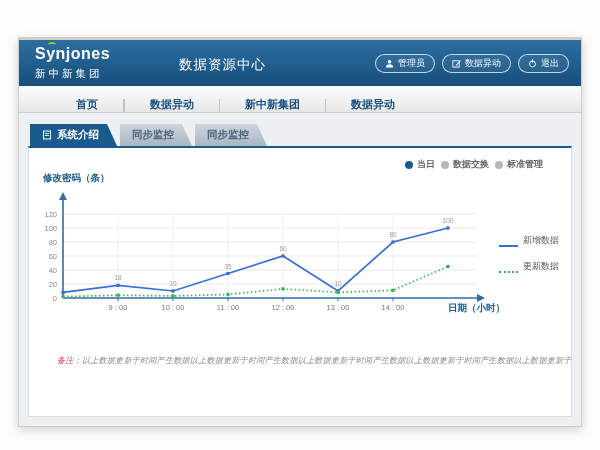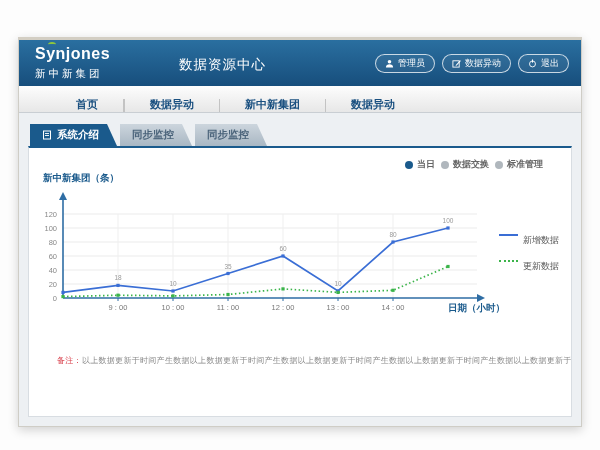--- a/index.html
+++ b/index.html
@@ -42,27 +42,27 @@
   .panel { flex:1; background:#fff; border:1px solid #d8dde2; border-top:2px solid #1a5a8c; position:relative; }
 
   .filter-row { position:absolute; top:10px; right:28px; display:flex; gap:6px; align-items:center;font-weight:bold; }
   .radio-opt { display:flex; align-items:center; gap:4px; font-size:9px; color:#666; cursor:pointer; }
   .radio-dot { width:8px; height:8px; border-radius:50%; background:#b0b7bd; }
   .radio-dot.selected { background:#1a5a8c; }
 
   .ylabel { position:absolute; top:24px; left:14px; font-size:9.5px; font-weight:bold; color:#1a5a8c; }
   .chart-svg { position:absolute; top:38px; left:8px; }
   .legend { position:absolute; top:86px; right:8px; width:64px; }
-  .legend-item { display:flex; align-items:flex-start; gap:5px; margin-bottom:13px; cursor:pointer; }
+  .legend-item { display:flex; align-items:flex-end; gap:5px; margin-bottom:13px; cursor:pointer; }
   .legend-swatch { width:19px; height:0; border-top-width:2px; }
   .swatch-solid  { border-top-style:solid;  border-top-color:#3a6ed5; }
   .swatch-dotted { border-top-style:dotted; border-top-color:#3bb44a; }
   .legend-label { font-size:9px; color:#555; }
 
-  .note { position:absolute; left:28px; bottom:50px; font-size:8px; color:#888; letter-spacing:.3px; white-space:nowrap; }
+  .note { position:absolute; left:28px; bottom:50px; font-size:8px; color:#888; letter-spacing:.3px; white-space:nowrap;font-style:italic; }
   .note-prefix { color:#d9414d; }
 </style>
 </head>
 <body>
 
 <div class="window">
 
   <div class="header">
     <div class="logo">
       <span class="logo-line1">
@@ -136,21 +136,21 @@
         <div class="radio-opt">
           <span class="radio-dot"></span>
           <span>数据交换</span>
         </div>
         <div class="radio-opt">
           <span class="radio-dot"></span>
           <span>标准管理</span>
         </div>
       </div>
 
-      <div class="ylabel">新中新集团（条）</div>
+      <div class="ylabel">修改密码（条）</div>
 
       <svg class="chart-svg" width="470" height="150">
           <text x="20" y="114.5" text-anchor="end" font-size="7.5" fill="#888">0</text>
           <line x1="26" y1="98" x2="440" y2="98" stroke="#ebebeb" stroke-width="1"></line>
           <text x="20" y="100.5" text-anchor="end" font-size="7.5" fill="#888">20</text>
           <line x1="26" y1="84" x2="440" y2="84" stroke="#ebebeb" stroke-width="1"></line>
           <text x="20" y="86.5" text-anchor="end" font-size="7.5" fill="#888">40</text>
           <line x1="26" y1="70" x2="440" y2="70" stroke="#ebebeb" stroke-width="1"></line>
           <text x="20" y="72.5" text-anchor="end" font-size="7.5" fill="#888">60</text>
           <line x1="26" y1="56" x2="440" y2="56" stroke="#ebebeb" stroke-width="1"></line>

